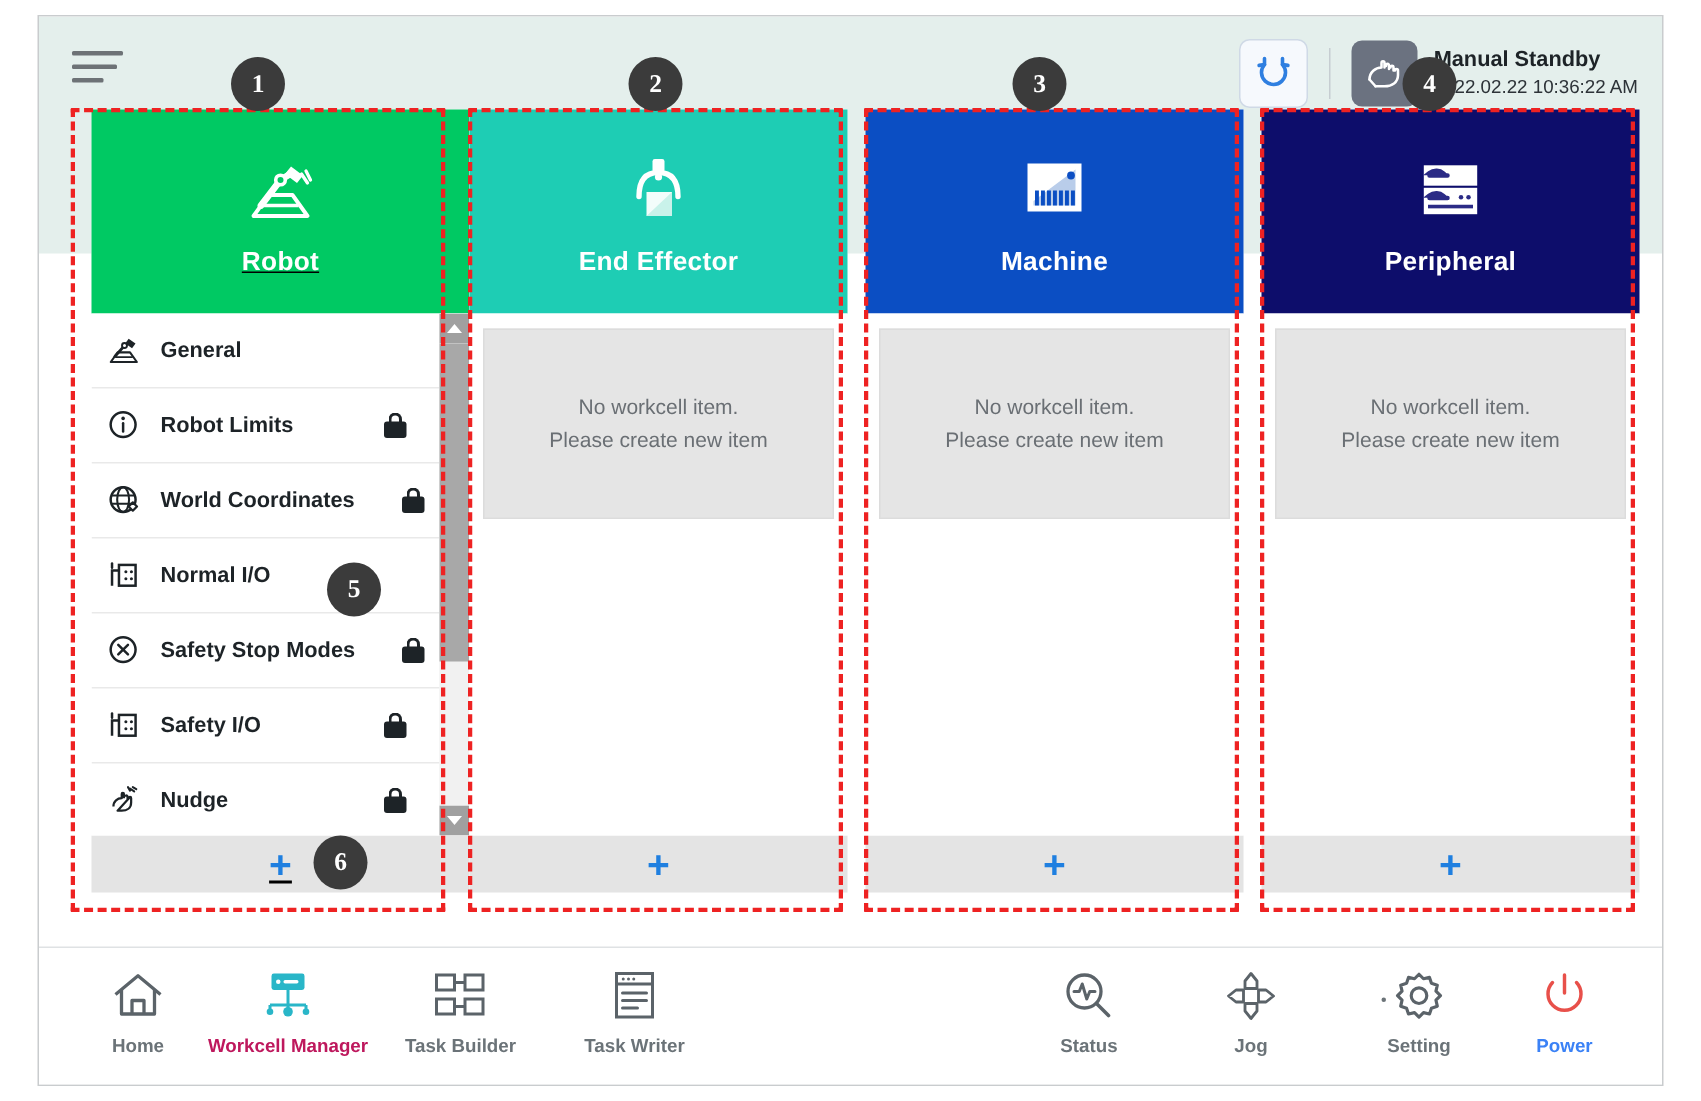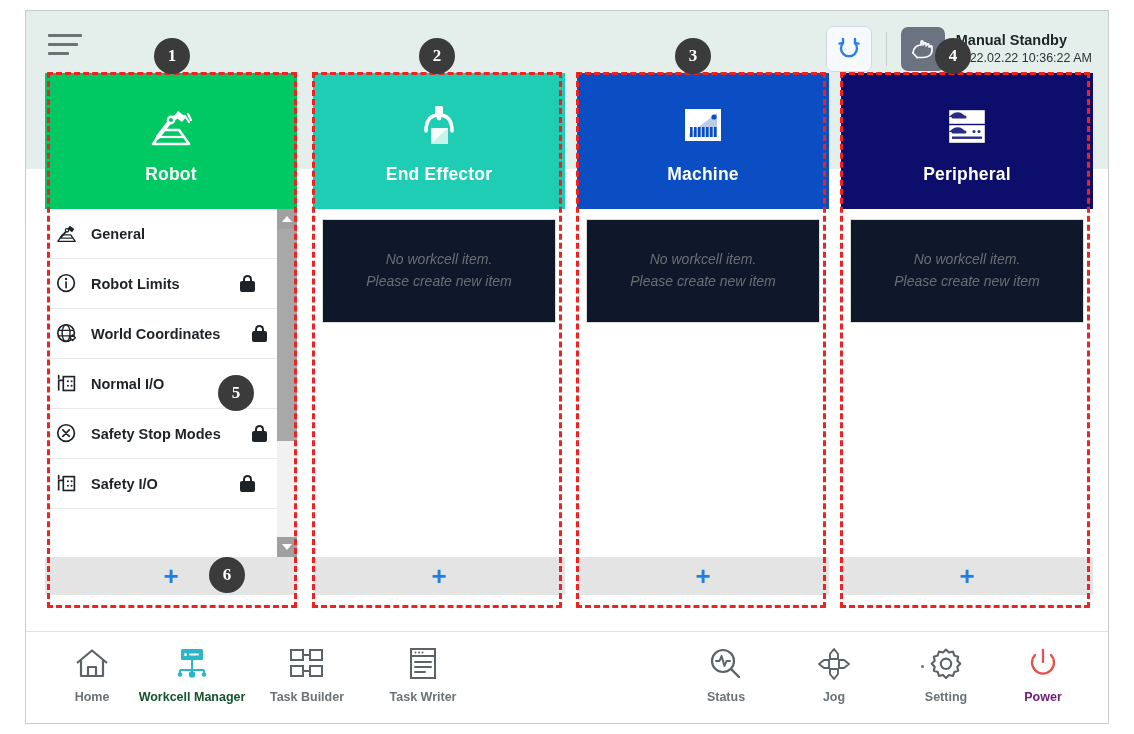--- a/index.html
+++ b/index.html
@@ -66,21 +66,21 @@
   .board {
     position: absolute; left: 0; top: 0;
     width: 1084px; height: 600px;
   }
   .card {
     position: absolute; top: 62px;
     width: 252px; height: 522px;
     display: flex; flex-direction: column;
     background: #ffffff;
   }
-  .card.c0 { left: 19px; }
+  .card.c0 { left: 35px; text-decoration: underline; }
   .card.c1 { left: 287px; }
   .card.c2 { left: 551px; }
   .card.c3 { left: 815px; }
 
   .card-head {
     height: 136px;
     display: flex; flex-direction: column;
     align-items: center; justify-content: center;
     cursor: pointer;
   }
@@ -90,25 +90,25 @@
     margin-top: 8px; letter-spacing: .2px;
   }
 
   .card-body {
     flex: 1; position: relative; background: #ffffff;
     overflow: hidden;
   }
 
   .empty-box {
     margin: 10px 9px 0 9px;
-    height: 104px;
-    background: #0f172a; border: 1px solid #dcdcdc;
+    height: 127px;
+    background: #e5e5e5; border: 1px solid #dcdcdc;
     display: flex; flex-direction: column;
     align-items: center; justify-content: center;
-    color: #6a6f74; font-size: 14px; line-height: 1.55; font-style: italic;
+    color: #6a6f74; font-size: 14px; line-height: 1.55;
   }
 
   .card-foot {
     height: 38px; background: #e4e4e4;
     display: flex; align-items: center; justify-content: center;
     cursor: pointer;
   }
   .plus {
     color: #1f7fe0; font-size: 26px; font-weight: bold;
     line-height: 1; user-select: none;
@@ -168,22 +168,22 @@
     width: 104px;
     display: flex; flex-direction: column; align-items: center;
     cursor: pointer;
     justify-content: space-between;
   }
   .nav-ico { height: 40px; display: flex; align-items: center; justify-content: center; }
   .nav-label {
     margin-top: 6px; font-size: 12.5px; font-weight: bold; color: #6b7378;
     white-space: nowrap;
   }
-  .nav-item.active .nav-label { color: #14532d; }
-  .nav-item.power .nav-label { color: #701a75; }
+  .nav-item.active .nav-label { color: #be185d; }
+  .nav-item.power .nav-label { color: #3b82f6; }
 
   
   .ann-box {
     position: absolute;
     border: 3px dashed #ee2222;
     pointer-events: none;
     border-radius: 1px;
   }
   .badge {
     position: absolute;
@@ -339,20 +339,36 @@
                   <path d="M4 4 L4 7" stroke="#1d2327" stroke-width="1.8" stroke-linecap="round"></path>
                 </svg>
               </span>
               <span class="li-label">Safety I/O</span>
               <span class="lock" style="margin-right:14px">
                   <span class="shackle"></span>
                   <span class="body"></span>
                 </span>
             </div>
 
+            <div class="list-row">
+              <span class="li-icon">
+                <svg width="24" height="24" viewBox="0 0 26 26">
+                  <path d="M5 17 C5 13 8 11 11 11 L11 8 C11 6.8 12.6 6.8 12.6 8 L12.6 11
+                           M13.6 10 C13.6 8.6 15.2 8.6 15.2 10 L15.2 12
+                           M16.2 11 C16.2 9.7 17.8 9.7 17.8 11 L17.8 14
+                           C17.8 18 14.8 20 11 20 L8 20 Z" fill="none" stroke="#1d2327" stroke-width="1.6" stroke-linejoin="round"></path>
+                  <path d="M17 4 L20 6 M19 3 L21.5 4.5 M15.5 3 L17 5.5" stroke="#1d2327" stroke-width="1.5" stroke-linecap="round"></path>
+                </svg>
+              </span>
+              <span class="li-label">Nudge</span>
+              <span class="lock" style="margin-right:14px">
+                  <span class="shackle"></span>
+                  <span class="body"></span>
+                </span>
+            </div>
 
           </div>
           <div class="scrollbar">
             <div class="sb-btn">
                 <span class="caret up"></span>
               </div>
             <div class="sb-track">
               <div class="sb-thumb"></div>
             </div>
             <div class="sb-btn">

